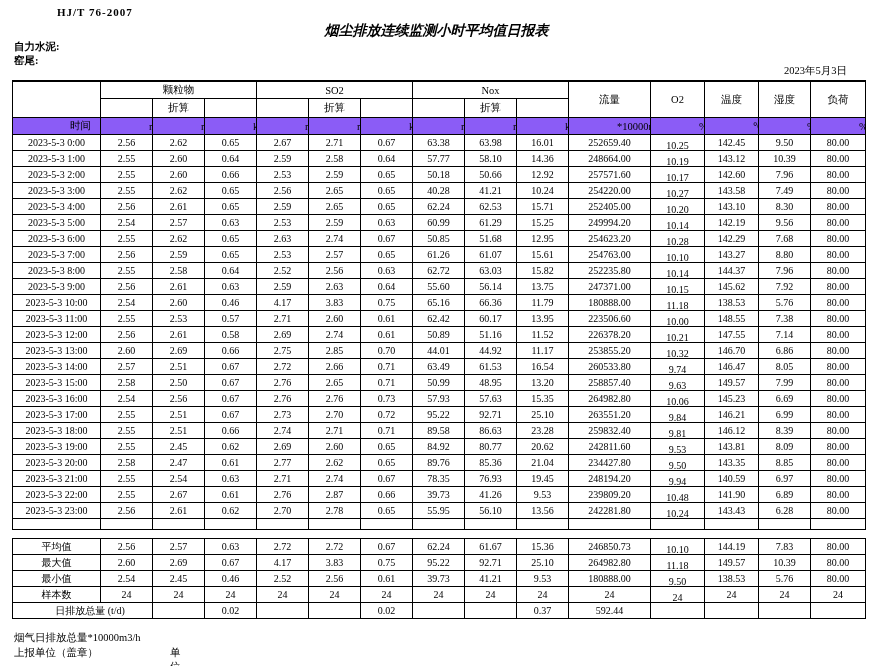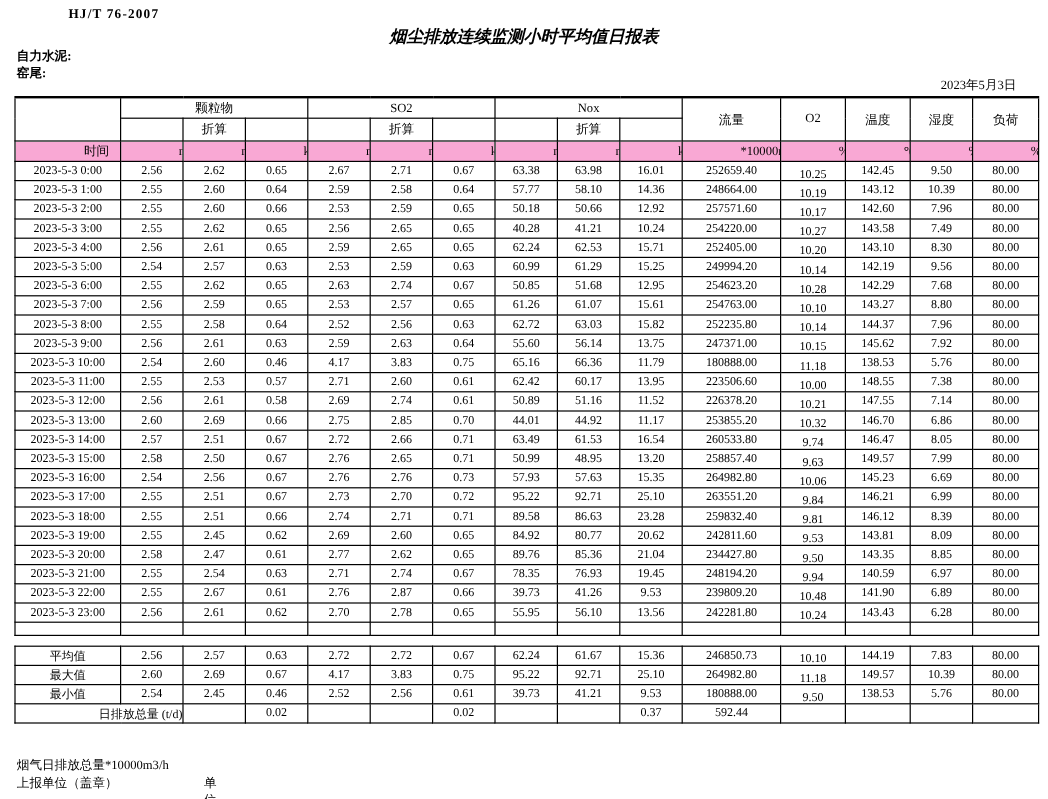--- a/index.html
+++ b/index.html
@@ -10,27 +10,27 @@
   .doc-company { position:absolute; left:14px; top:40px; font-weight:bold; font-size:10.5px; }
   .doc-location { position:absolute; left:14px; top:54px; font-weight:bold; font-size:10.5px; }
   .doc-date { position:absolute; right:26px; top:64px; font-size:10.5px; }
 
   .tables { position:absolute; left:12px; top:80px; }
   table { border-collapse:collapse; table-layout:fixed; width:853px; }
   td, th { border:1px solid #000; font-size:10px; font-weight:normal; text-align:center;
            padding:0; overflow:hidden; white-space:nowrap; height:15px; }
   thead td, thead th { font-size:10.5px; }
   .main-table { border-top:2px solid #000; }
-  .units-row td { background:#f9a8d4; height:16px;padding-left:48px; }
+  .units-row td { background:#8b5cf6; height:16px;padding-left:48px; }
   .grp-row th, .grp-row td { height:16px;text-align:center; }
   .conv-row th, .conv-row td { height:18px; }
   .spacer-row td { height:10px; }
   .summary-table { margin-top:8px; }
   .summary-table td { height:15px; }
-  .total-label { text-align:right; padding-left:15px; }
+  .total-label { text-align:center; padding-left:15px; }
   .drop { position:relative; top:3px; }
   .footer-note { position:absolute; left:14px; top:631px; font-size:10.5px; }
   .footer-line { position:absolute; left:14px; top:646px; font-size:10.5px; }
   .unit-label { position:absolute; left:156px; }
 </style>
 </head>
 <body>
 
 <div class="page">
   <div class="doc-standard">HJ/T 76-2007</div>
@@ -593,20 +593,37 @@
             <td>0.61</td>
             <td>39.73</td>
             <td>41.21</td>
             <td>9.53</td>
             <td>180888.00</td>
             <td><span class="drop">9.50</span></td>
             <td>138.53</td>
             <td>5.76</td>
             <td>80.00</td>
           </tr>
+          <tr>
+            <td>样本数</td>
+            <td>24</td>
+            <td>24</td>
+            <td>24</td>
+            <td>24</td>
+            <td>24</td>
+            <td>24</td>
+            <td>24</td>
+            <td>24</td>
+            <td>24</td>
+            <td>24</td>
+            <td><span class="drop">24</span></td>
+            <td>24</td>
+            <td>24</td>
+            <td>24</td>
+          </tr>
         </tbody>
       <tbody id="daily-total-row">
           <tr>
             <td colspan="2" class="total-label">日排放总量 (t/d)</td>
             <td></td>
             <td>0.02</td>
             <td></td>
             <td></td>
             <td>0.02</td>
             <td></td>

